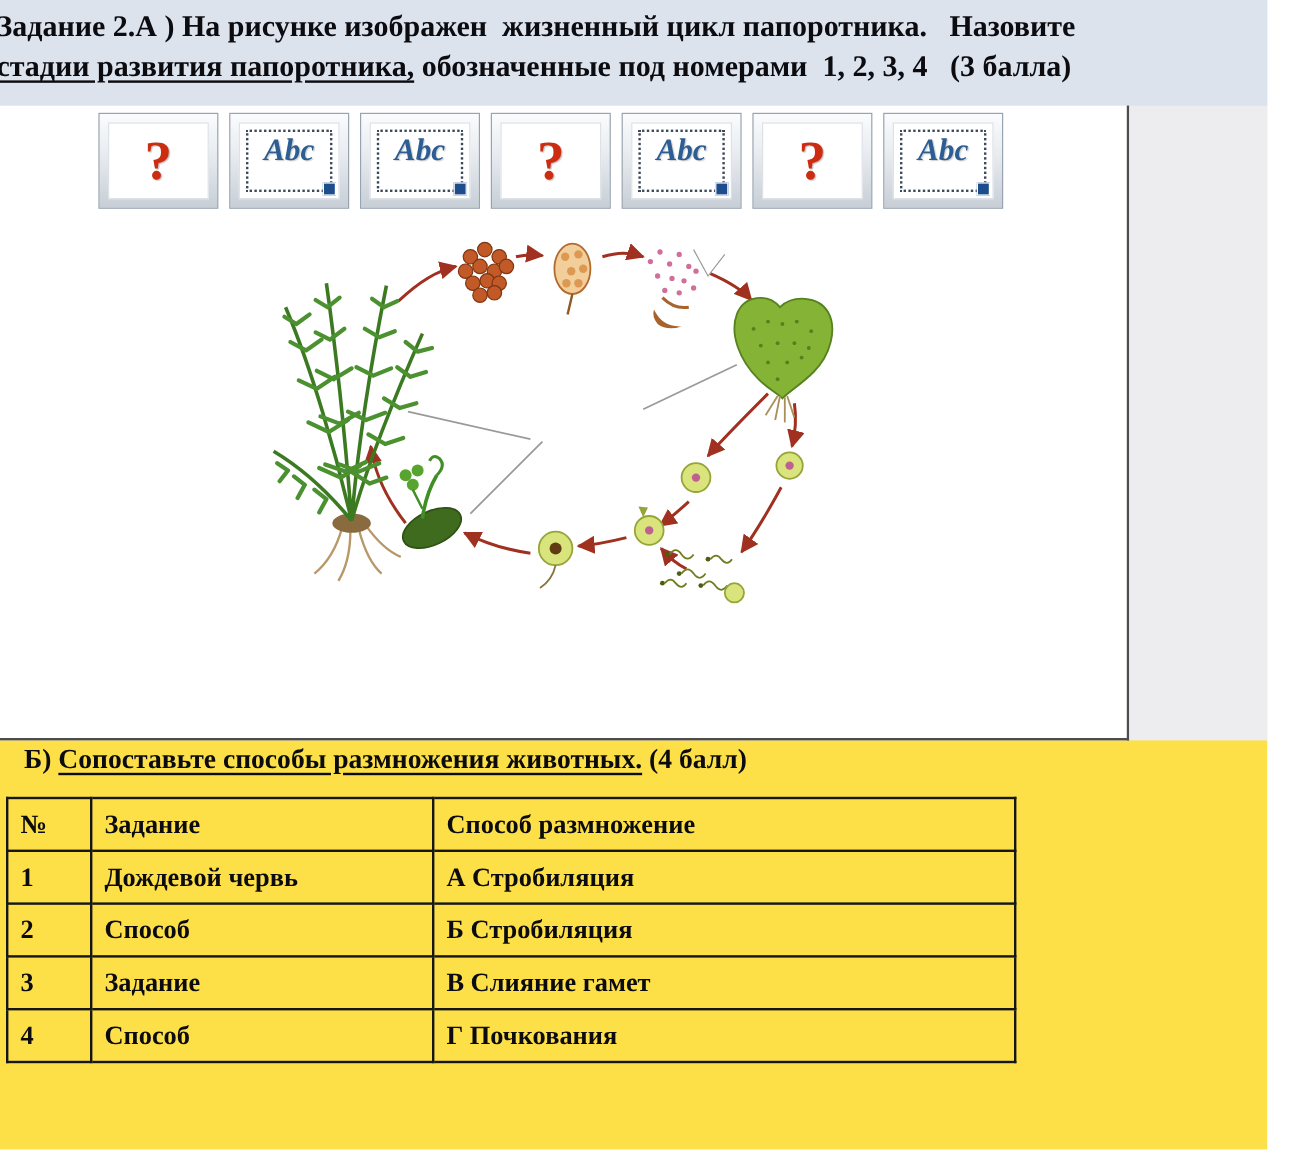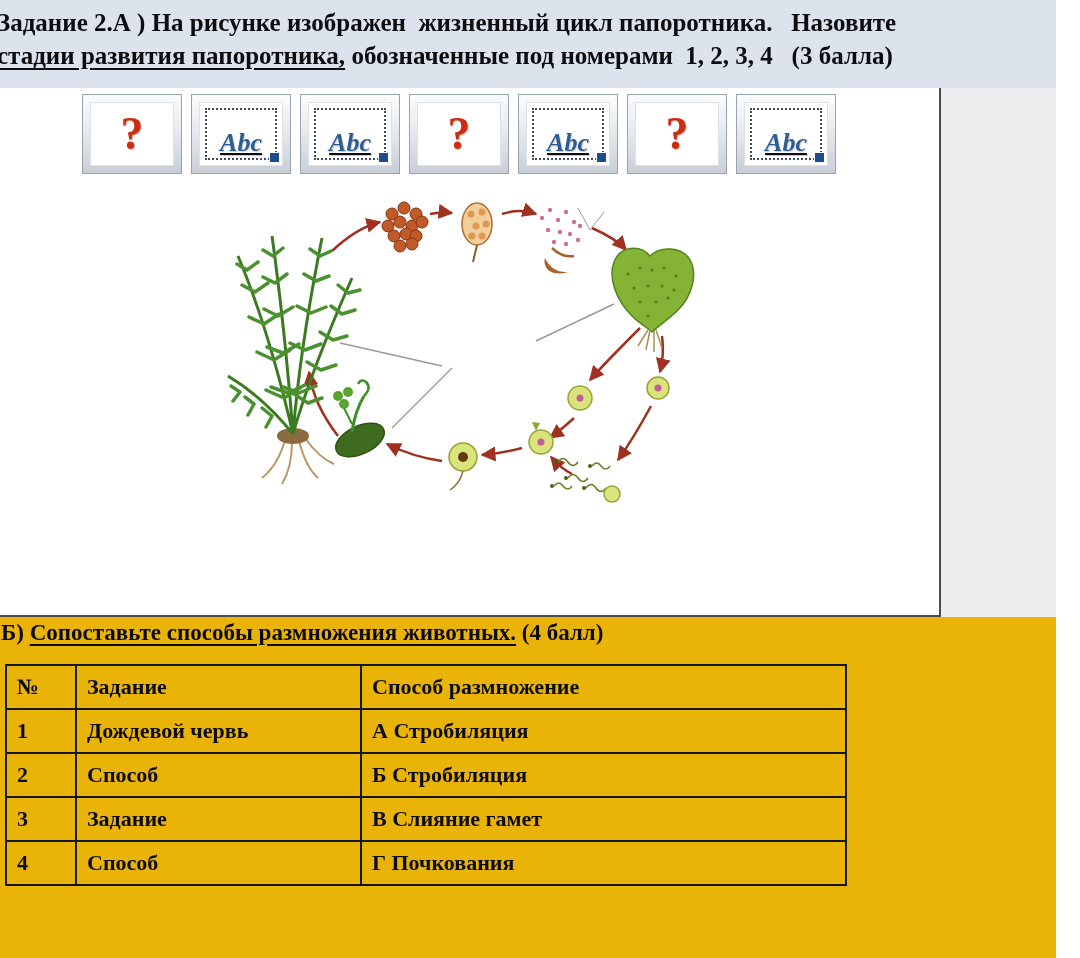--- a/index.html
+++ b/index.html
@@ -1,46 +1,46 @@
 <!DOCTYPE html>
 <html><head>
 <meta charset="utf-8">
 <style>
   * { margin:0; padding:0; box-sizing:border-box; }
   html,body { background:#ffffff; }
   body { font-family:"Liberation Serif", serif; color:#0b0b10; }
-  .page { position:relative; width:1056px; height:958px; background:#eab308; overflow:hidden; }
+  .page { position:relative; width:1056px; height:958px; background:#fde047; overflow:hidden; }
 
   
   .top-strip { position:absolute; left:0; top:0; width:1080px; height:88px; background:#dce3ec; }
   .task-a { position:absolute; left:-3px; top:6px; width:1085px; font-weight:bold; font-size:25px; line-height:33px; }
   .task-a span { white-space:pre-wrap; }
   .u { text-decoration:underline; text-decoration-thickness:2px; text-underline-offset:4px; }
 
   
   .content-box { position:absolute; left:0; top:88px; width:941px; height:529px; background:#ffffff;
                  border-right:2px solid #4d4d4d; border-bottom:2px solid #4d4d4d; }
   .right-gutter { position:absolute; left:941px; top:88px; width:139px; height:529px; background:#ededef; }
 
   
   .btn-row { position:absolute; left:82px; top:6px; display:flex; gap:9px; }
   .slot { position:relative; width:100px; height:80px; border:1px solid #97a3b0;
           background:linear-gradient(180deg,#fafcfe 0%,#e7ebef 45%,#c7ced6 100%); }
   .slot .inner { position:absolute; inset:7px; background:#ffffff; border:1px solid #dde2e7;
                  display:flex; align-items:center; justify-content:center; }
   .qmark { font-size:46px; font-weight:bold; color:#cc2d10; text-shadow:1px 1px 1px rgba(0,0,0,.25); line-height:1; }
   .dashed { position:absolute; inset:5px; border:2px dotted #3c4a5a;
-            display:flex; align-items:flex-end; justify-content:center;text-decoration:underline; }
+            display:flex; align-items:flex-start; justify-content:center; }
   .abc { font-style:italic; font-weight:bold; font-size:26px; color:#2d5e93; text-shadow:1px 1px 1px rgba(0,0,0,.2); }
   .handle { position:absolute; right:-5px; bottom:-5px; width:11px; height:11px; background:#1d4d8c; border:1px solid #ffffff; }
 
   .illus { position:absolute; left:0; top:90px; width:941px; height:435px; }
 
   
-  .heading-b { position:absolute; left:1px; top:620px; font-weight:bold; font-size:23px; }
+  .heading-b { position:absolute; left:20px; top:620px; font-weight:bold; font-size:23px; }
   .heading-b span { white-space:pre-wrap; }
   .match { position:absolute; left:5px; top:664px; border-collapse:collapse; font-weight:bold; font-size:22px; }
   .match td, .match th { border:2px solid #161616; text-align:left; padding:4px 10px; height:44px; vertical-align:middle; font-weight:bold; }
 </style>
 </head>
 <body>
 
 <div class="page">
 
   <div class="top-strip"></div>

